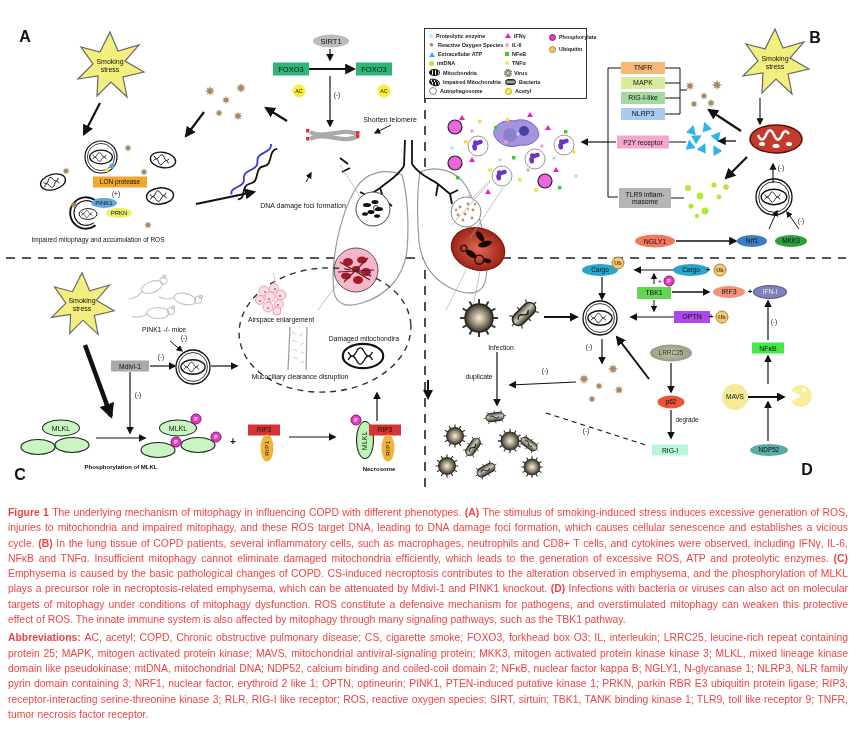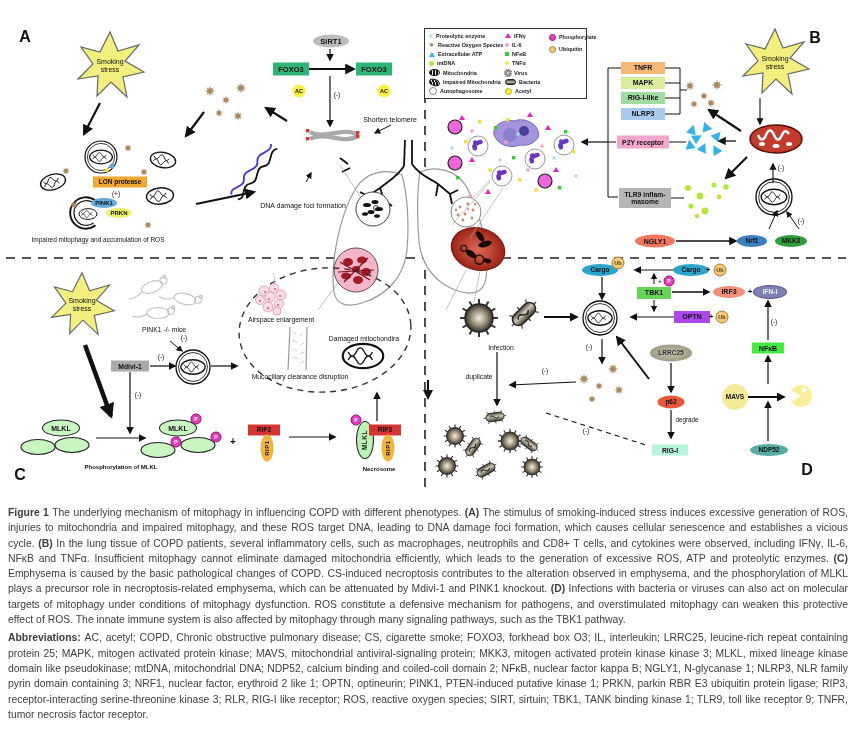--- a/index.html
+++ b/index.html
@@ -1,21 +1,21 @@
 <!DOCTYPE html>
 <html><head>
 <meta charset="utf-8">
 <style>
   html,body{margin:0;padding:0;background:#fff;}
   .page{position:relative;width:856px;height:751px;background:#fff;font-family:"Liberation Sans",sans-serif;overflow:hidden;}
   .diagram{position:absolute;left:0;top:0;width:856px;height:505px;}
   svg.layer{position:absolute;left:0;top:0;}
   .pl{position:absolute;transform:translate(-50%,-50%);font-size:16px;font-weight:bold;color:#111;}
   .l{position:absolute;transform:translate(-50%,-50%);font-size:7px;color:#111;white-space:pre-line;text-align:center;line-height:1.12;}
-  .bx{position:absolute;transform:translate(-50%,-50%);display:flex;align-items:center;justify-content:center;font-size:7px;color:#111;text-align:center;line-height:1.05;white-space:pre-line;font-weight:bold;}
+  .bx{position:absolute;transform:translate(-50%,-50%);display:flex;align-items:center;justify-content:center;font-size:7px;color:#111;text-align:center;line-height:1.05;white-space:pre-line;}
   .ell{border-radius:50%;}
   .pill{border-radius:0;}
   .vt{writing-mode:vertical-rl;transform:rotate(180deg);letter-spacing:.5px;}
   .legend{position:absolute;left:424px;top:28px;width:163px;height:71px;border:1.3px solid #333;background:#fff;box-sizing:border-box;}
   .lg-col{position:absolute;top:2px;bottom:2px;display:flex;flex-direction:column;justify-content:space-around;}
   .lg-row{display:flex;align-items:center;gap:3px;height:8px;}
   .lg-tx{font-size:5.4px;color:#222;font-weight:600;white-space:nowrap;}
   .ic{display:inline-block;flex:none;}
   .ic-cyan-dot{width:4px;height:4px;border-radius:50%;background:#bfe8f5;}
   .ic-ros-star{width:6px;height:6px;color:#a8885f;font-size:6px;line-height:6px;}
@@ -28,21 +28,21 @@
   .ic-pink-dot{width:4px;height:4px;border-radius:50%;background:#f4a0c8;}
   .ic-green-square{width:4px;height:4px;background:#35cc35;}
   .ic-yellow-dot{width:4px;height:4px;border-radius:50%;background:#eded45;}
   .ic-virus{width:6px;height:6px;border-radius:50%;background:radial-gradient(#e8e2d0,#3a352b);outline:1px dotted #444;}
   .ic-bact{width:9px;height:4.5px;border-radius:3px;background:linear-gradient(#3c362c,#cfc9b8,#3c362c);border:.8px solid #222;}
   .ic-acetyl{width:5px;height:5px;border-radius:50%;background:#f7f13c;border:.7px solid #b8a818;}
   .ic-phos{width:5px;height:5px;border-radius:50%;background:#e93bbd;border:.7px solid #99157a;}
   .ic-ub{width:5px;height:5px;border-radius:50%;background:#f2c879;border:.7px solid #b0862f;}
   .pcirc{border-radius:50%;background:#e93bbd;color:#fff;border:1px solid #8f1070;font-size:5px;font-weight:bold;}
   .ubc{border-radius:50%;background:#f2c879;border:1px solid #a87c2a;font-size:5.5px;font-weight:bold;color:#5a3c08;}
-  .caption{position:absolute;left:8px;top:505px;width:840px;color:#404040;}
+  .caption{position:absolute;left:8px;top:505px;width:840px;color:#ef4444;}
   .cap{margin:0 0 3px 0;font-size:10.4px;line-height:15.3px;text-align:justify;}
 </style>
 </head>
 <body>
 
 <div class="page">
 <div class="diagram">
 
 <svg class="layer" width="856" height="505" viewBox="0 0 856 505">
   <defs>

